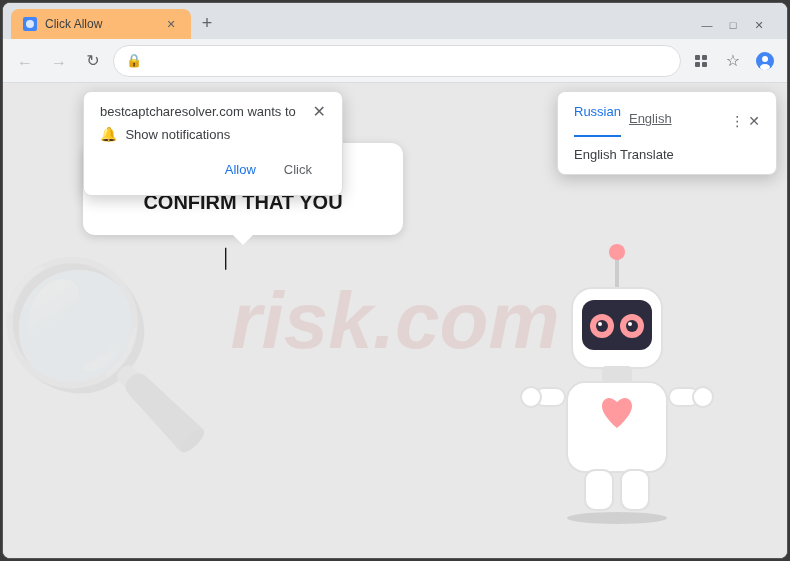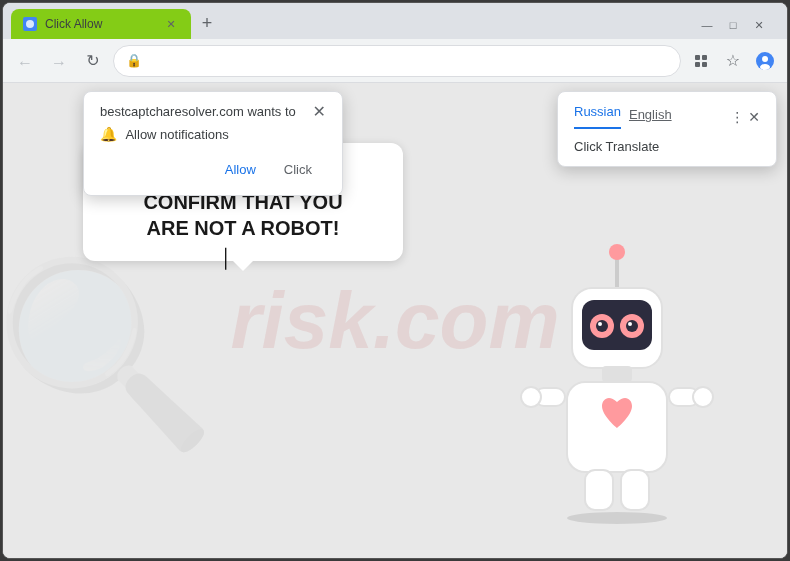--- a/index.html
+++ b/index.html
@@ -28,21 +28,21 @@
     .tab-bar {
       background: #dee1e6;
       height: 36px;
       display: flex;
       align-items: flex-end;
       padding: 0 8px;
       gap: 2px;
     }
 
     .tab-active {
-      background: #84cc16;
+      background: #fdba74;
       height: 30px;
       border-radius: 8px 8px 0 0;
       display: flex;
       align-items: center;
       padding: 0 12px;
       gap: 8px;
       min-width: 180px;
       font-size: 12px;
       color: #3c4043;
     }
@@ -338,21 +338,21 @@
       display: flex;
       align-items: center;
       gap: 8px;
       margin-bottom: 10px;
     }
 
     .translate-tab {
       font-size: 13px;
       color: #1a73e8;
       border-bottom: 2px solid #1a73e8;
-      padding-bottom: 8px;
+      padding-bottom: 16px;
       cursor: pointer;
     }
 
     .translate-tab-inactive {
       font-size: 13px;
       color: #5f6368;
       padding-bottom: 4px;
       cursor: pointer;
       text-decoration: underline;
     }
@@ -449,44 +449,43 @@
 
     <div style="position:absolute;left:-10px;top:35%;font-size:180px;color:rgba(180,80,80,0.07);font-weight:bold;pointer-events:none;z-index:0;">🔍</div>
 
     <div class="notification-popup">
       <div class="notification-popup-header">
         <span class="popup-title">bestcaptcharesolver.com wants to</span>
         <span class="popup-close">✕</span>
       </div>
       <div class="popup-permission">
         <span class="bell-icon">🔔</span>
-        <span>Allow notifications</span>
+        <span>Show notifications</span>
       </div>
       <div class="popup-buttons">
         <button class="btn-allow">Allow</button>
         <button class="btn-block">Click</button>
       </div>
     </div>
 
     <div class="translate-popup">
       <div class="translate-header">
         <span class="translate-tab">Russian</span>
         <span class="translate-tab-inactive">English</span>
         <div class="translate-actions">
           <span class="translate-icon">⋮</span>
           <span class="translate-icon">✕</span>
         </div>
       </div>
-      <div class="translate-body">Click Translate</div>
+      <div class="translate-body">English Translate</div>
     </div>
 
     <div class="speech-bubble">
       <div class="speech-bubble-text">
         <span>CLICK «ALLOW» TO CONFIRM THAT YOU</span><br>
-        <span>ARE NOT A ROBOT!</span>
       </div>
     </div>
 
     <div class="cursor-indicator">│</div>
 
     <div class="robot-container">
       <svg class="robot-svg" viewBox="0 0 200 300" xmlns="http://www.w3.org/2000/svg">
 
         <line x1="100" y1="20" x2="100" y2="50" stroke="#ccc" stroke-width="4" stroke-linecap="round"></line>
         <circle cx="100" cy="14" r="8" fill="#ff9a9e"></circle>

